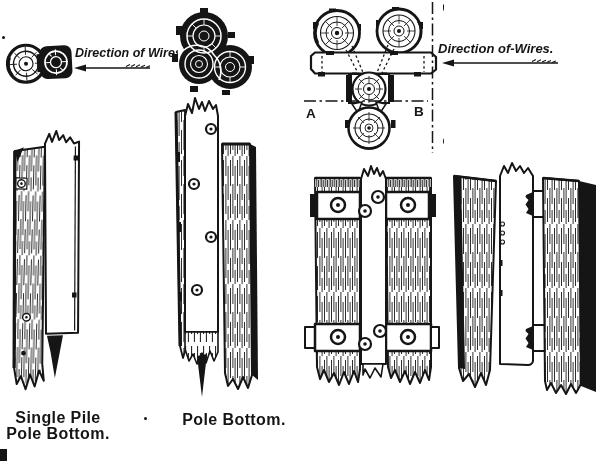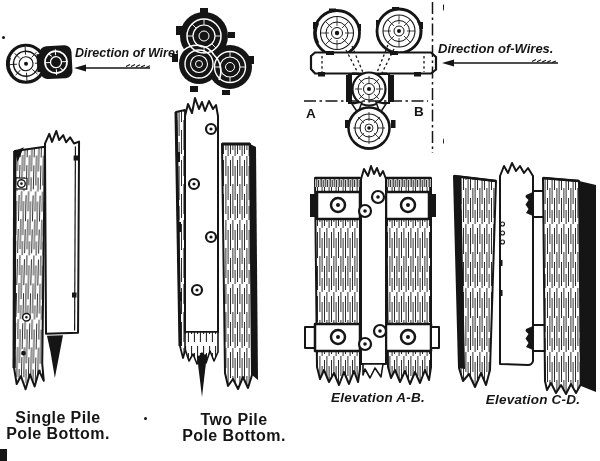--- a/index.html
+++ b/index.html
@@ -356,22 +356,19 @@
       </g>
     </g>
   </svg>
 
   <div class="cap" style="left:-2px;top:410px;width:120px;font-size:16px;">
     <span class="ln">Single Pile</span>
     <span class="ln">Pole  Bottom.</span>
   </div>
 
   <div class="cap" style="left:168px;top:412px;width:132px;font-size:16px;">
-    <span class="ln">Two Pile</span>
     <span class="ln">Pole Bottom.</span>
   </div>
 
-  <div class="cap script" style="left:316px;top:390px;width:124px;font-size:13.5px;">Elevation A-B.</div>
-
-  <div class="cap script" style="left:470px;top:392px;width:126px;font-size:13.5px;">Elevation C-D.</div>
+
 
 
 </div>
 
 </body></html>

